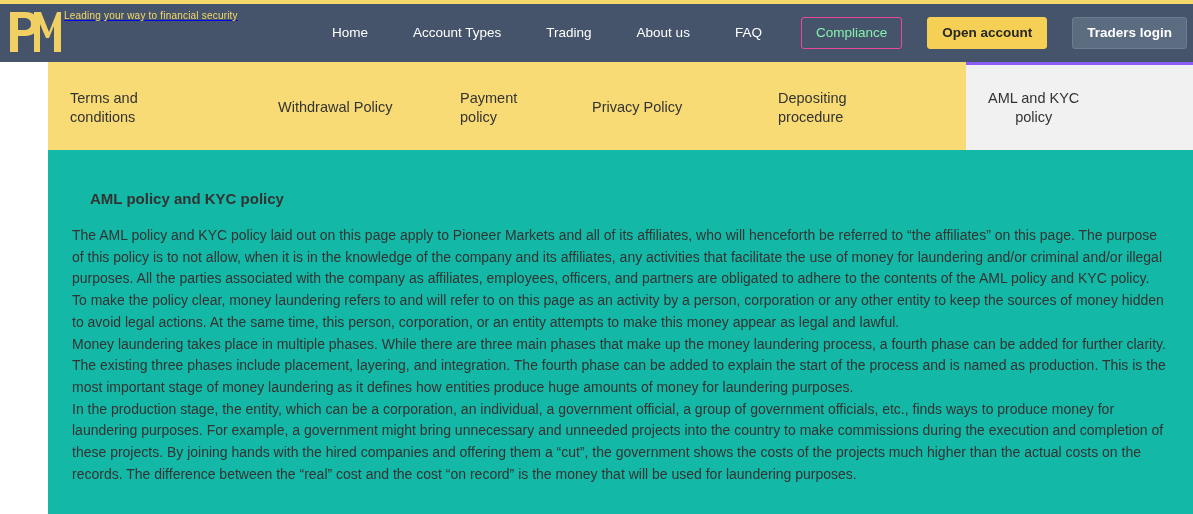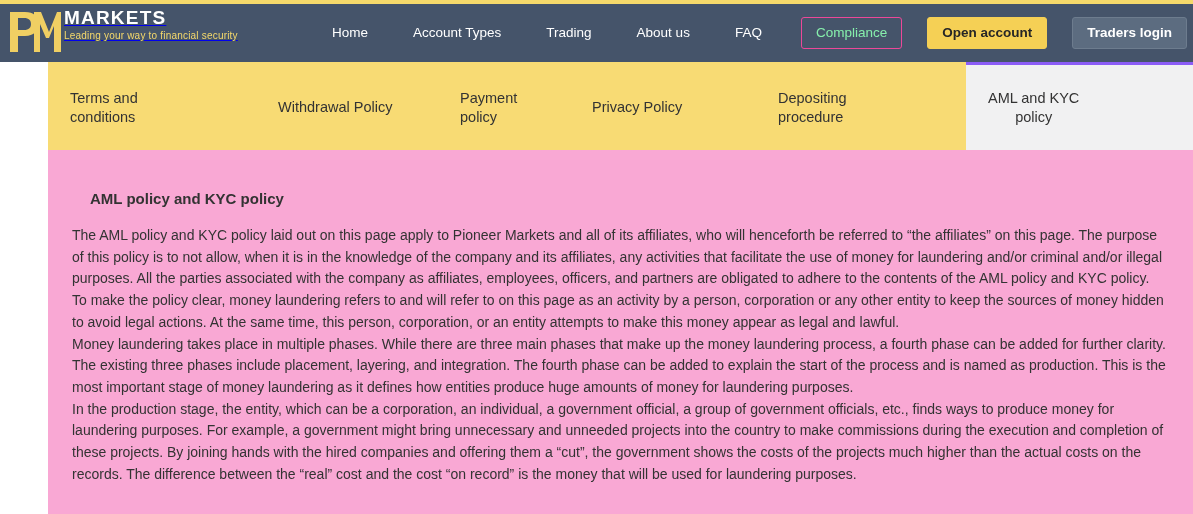--- a/index.html
+++ b/index.html
@@ -108,21 +108,21 @@
     height: 452px;
     background: #ffffff;
     position: relative;
   }
   .content-shell {
     position: absolute;
     left: 48px;
     top: 0;
     width: 1145px;
     height: 452px;
-    background: #f9a8d4;
+    background: #14b8a6;
   }
 
   
   .tab-strip {
     display: flex;
     height: 88px;
     width: 100%;
   }
   .tab {
     background: #f8db74;
@@ -174,21 +174,20 @@
 <header class="site-header">
 
   <a class="brand" href="#">
     <span class="brand-monogram">
       <svg width="58" height="56" viewBox="0 0 58 56" xmlns="http://www.w3.org/2000/svg">
         <path d="M6 8 L6 48 L14 48 L14 32 L21 32 C30 32 34 27 34 20 C34 12 30 8 21 8 Z M14 14 L20 14 C25 14 27 16.5 27 20 C27 23.5 25 26 20 26 L14 26 Z" fill="#f0cf63"></path>
         <path d="M30 8 L37 8 L45 28 L53 8 L57 8 L57 48 L50 48 L50 22 L45 34 L42 34 L36 20 L36 48 L30 48 Z" fill="#f0cf63"></path>
       </svg>
     </span>
     <span class="brand-text">
-      <span class="brand-line2">MARKETS</span>
       <span class="brand-tagline">Leading your way to financial security</span>
     </span>
   </a>
 
   <nav class="main-nav">
     <a class="nav-link" href="#">Home</a>
     <a class="nav-link" href="#">Account Types</a>
     <a class="nav-link" href="#">Trading</a>
     <a class="nav-link" href="#">About us</a>
     <a class="nav-link" href="#">FAQ</a>

